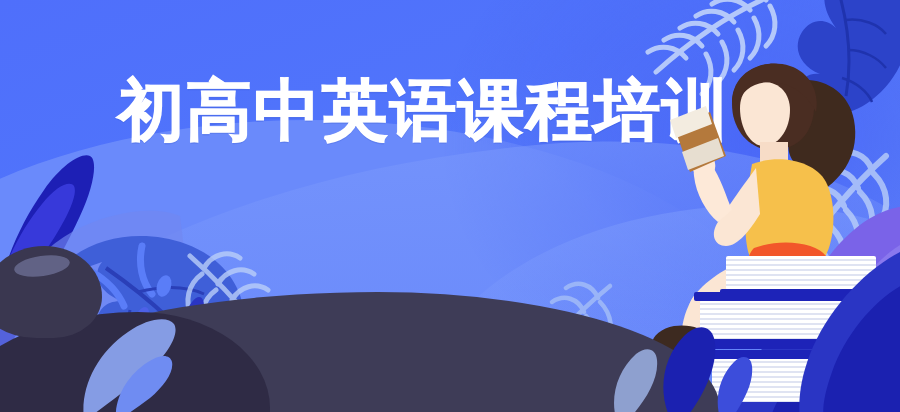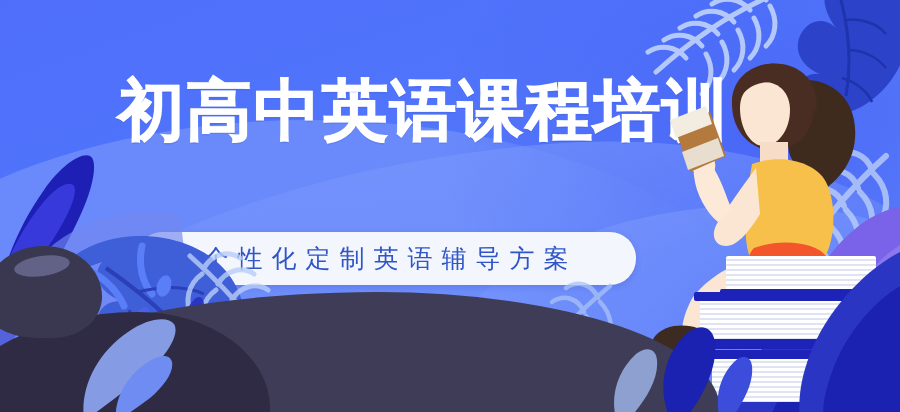--- a/index.html
+++ b/index.html
@@ -177,23 +177,20 @@
     </svg>
 
     <svg width="300" height="190" style="right:-20px;bottom:-10px;" viewBox="0 0 300 190">
       <path d="M300 30 C236 34 176 70 138 122 C112 158 106 182 106 190 L300 190 Z" fill="#2a35c4"></path>
       <path d="M300 74 C250 76 204 104 174 144 C156 168 150 184 150 190 L300 190 Z" fill="#1b21b0"></path>
     </svg>
   </div>
 
   <div id="headline">初高中英语课程培训</div>
 
-  <div id="subtitle-pill">
-    <span id="subtitle-text">个性化定制英语辅导方案</span>
-  </div>
 
   <div id="girl">
     <svg width="250" height="300" viewBox="0 0 250 300">
 
       <path d="M128 34 C164 18 200 34 206 68 C212 100 196 126 172 140 C156 150 140 146 136 134 C132 122 142 114 154 118 C140 108 136 92 146 80 C132 74 124 56 128 34 Z" fill="#3f2a1e"></path>
 
       <path d="M84 52 C84 26 106 10 130 12 C154 14 168 34 166 58 C164 82 150 96 128 98 C104 100 84 80 84 52 Z" fill="#4a2d22"></path>
 
       <path d="M92 56 C92 40 102 30 116 30 C132 30 142 42 142 58 C142 76 132 92 118 94 C104 96 92 78 92 56 Z" fill="#fbe6d4"></path>
 

